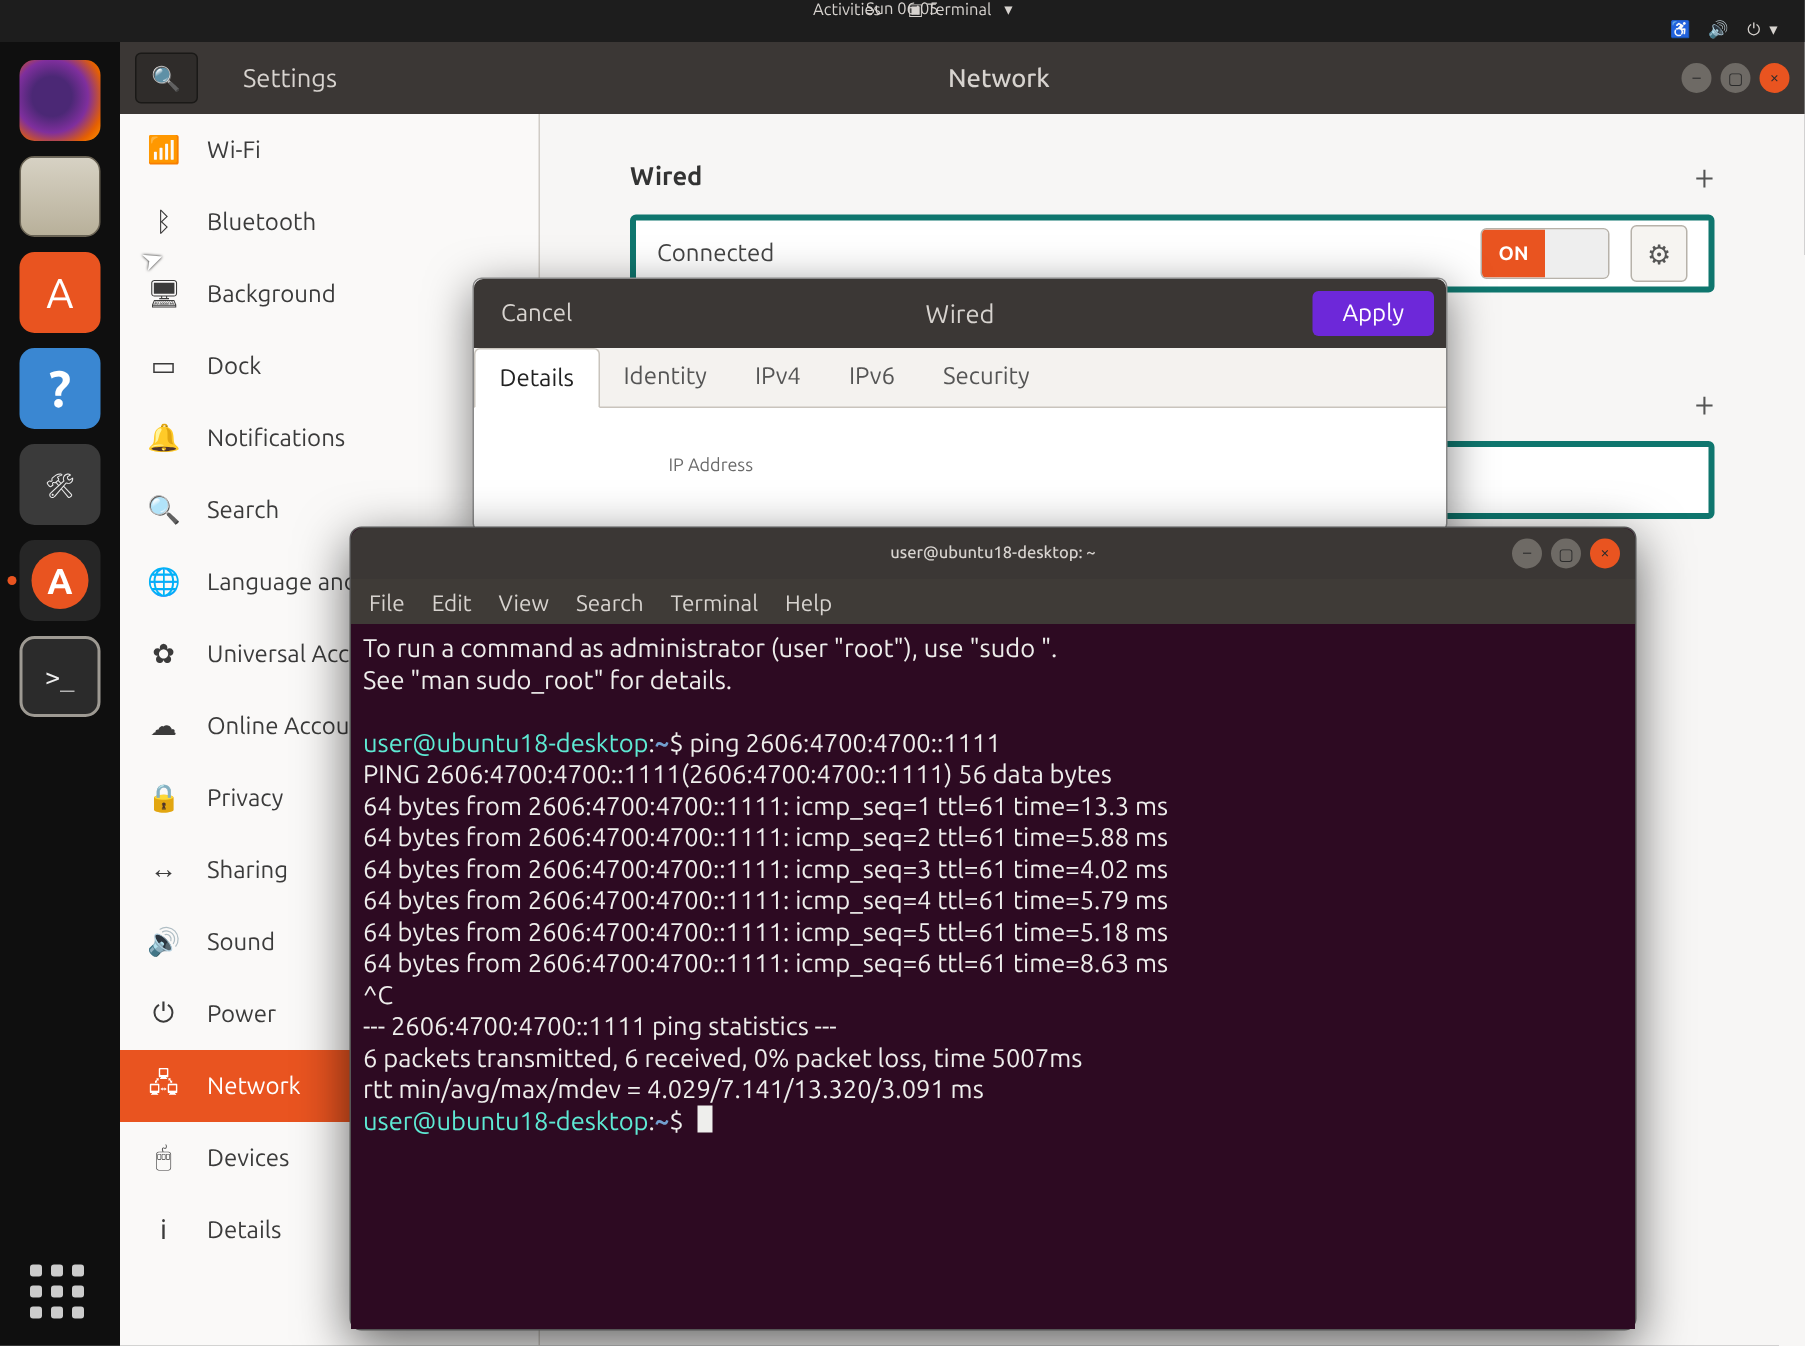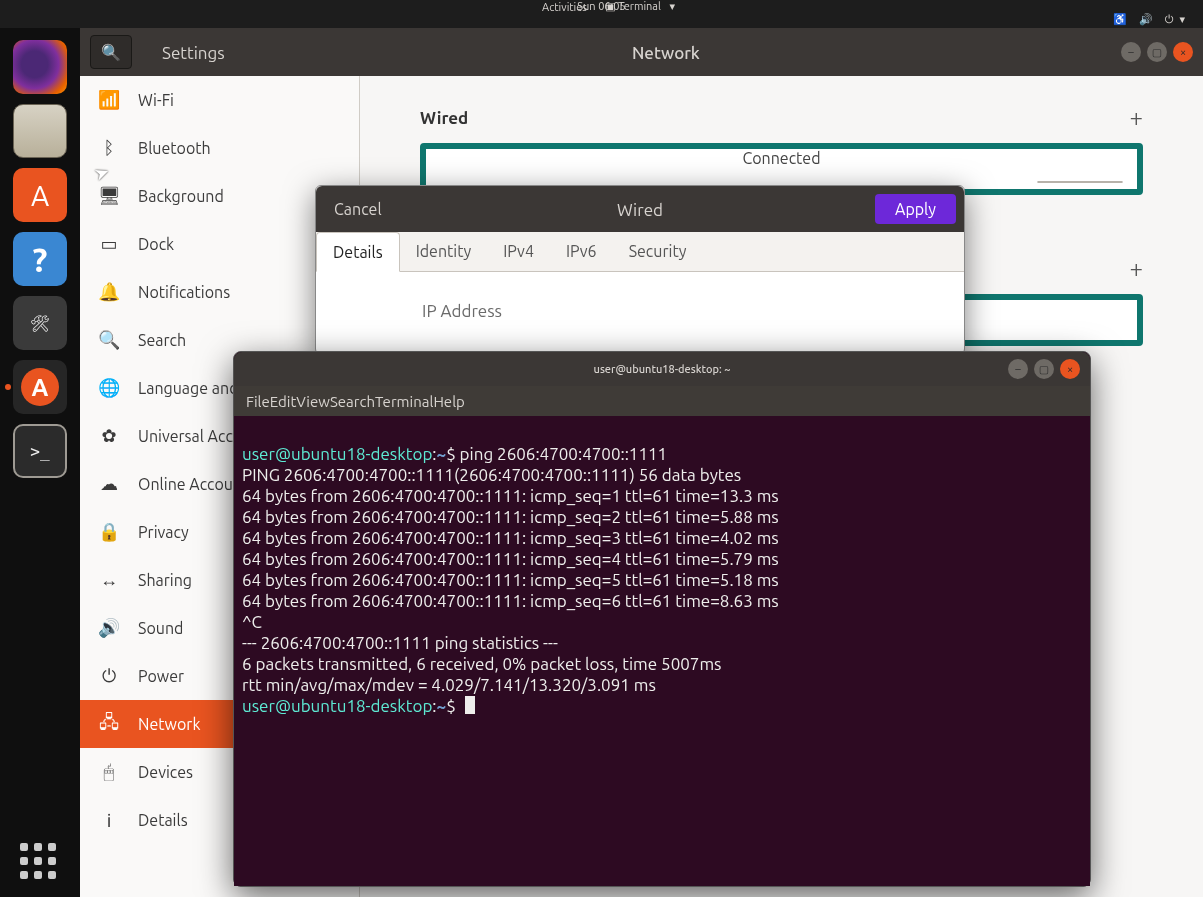--- a/index.html
+++ b/index.html
@@ -52,52 +52,52 @@
   .wc{ width:20px;height:20px;border-radius:50%; display:flex;align-items:center;justify-content:center;font-size:11px;color:#2b2b2b;}
   .wc.min{background:#6e6a65;} .wc.max{background:#6e6a65;} .wc.close{background:#e95420;}
   .settings-body{ display:flex; height:calc(100% - 48px);}
   .sidebar{ width:280px; background:#faf9f8; border-right:1px solid #d0ccc6;}
   .sb-item{ height:48px; display:flex; align-items:center; gap:18px; padding-left:18px; font-size:16px; color:#3b3b3b; border-bottom:1px solid rgba(0,0,0,0);}
   .sb-item.active{ background:#e95420; color:#fff;}
   .sb-item .ic{ width:22px; text-align:center; font-size:18px; color:inherit;}
   .content{ flex:1; background:#f7f6f5; padding:28px 60px;}
   .section-title{ font-size:17px; font-weight:600; color:#333; margin-bottom:12px; display:flex; align-items:center;}
   .section-title .plus{ margin-left:auto; font-size:24px; color:#555; font-weight:300;}
-  .wired-row{ background:#fff; border:6px solid #0f766e; border-radius:4px; height:52px;
-    display:flex; align-items:center; padding:0 14px; gap:14px; font-size:16px; color:#444;flex-direction:column;}
+  .wired-row{ background:#fff; border:4px solid #0f766e; border-radius:4px; height:52px;
+    display:flex; align-items:center; padding:0 14px; gap:14px; font-size:16px; color:#444;}
   .switch{ width:86px;height:34px;border:1px solid #b7b2aa;border-radius:4px;display:flex;overflow:hidden;}
   .switch .on{flex:1;background:#e95420;color:#fff;display:flex;align-items:center;justify-content:center;font-size:13px;font-weight:600;}
   .switch .off{flex:1;background:#eee;}
   .gear-btn{ width:38px;height:38px; border:1px solid #b7b2aa; border-radius:4px; background:#f6f4f1; display:flex;align-items:center;justify-content:center; font-size:18px;color:#555;}
   
   .dialog{
     position:absolute; left:315px; top:185px; width:650px; background:#fff;
     border:1px solid #888; border-radius:6px; box-shadow:0 8px 30px rgba(0,0,0,.5); z-index:5;
   }
   .dialog-header{height:46px; background:#3b3735; color:#d7d3cf; display:flex; align-items:center; border-radius:6px 6px 0 0;}
   .dialog-header .cancel{ padding:0 18px; font-size:16px; }
   .dialog-header .dtitle{ position:absolute; left:50%; transform:translateX(-50%); font-size:17px;}
   .dialog-header .apply{ margin-left:auto; margin-right:8px; padding:6px 20px; background:#6d28d9; color:#fff; border-radius:4px; font-size:16px;}
   .tabs{ display:flex; background:#f4f2ef; border-bottom:1px solid #c9c4bd;}
   .tab{ padding:10px 16px; font-size:16px; color:#555;}
   .tab.active{ background:#fff; border:1px solid #c9c4bd; border-bottom:1px solid #fff; border-radius:4px 4px 0 0; margin-bottom:-1px; color:#222;}
   .dialog-body{ padding:20px 26px 26px 26px;}
-  .kv{ display:flex; align-items:center; font-size:17px; color:#333; height:36px;}
+  .kv{ display:flex; align-items:center; font-size:12px; color:#333; height:36px;}
   .kv .k{ width:160px; text-align:right; color:#6b6b6b; margin-right:18px;}
   .cursor-arrow{ position:absolute; left:94px; top:162px; font-size:18px; color:#fff; text-shadow:0 0 2px #000; z-index:7; transform:rotate(-20deg);}
   
   .terminal{
     position:absolute; left:233px; top:351px; width:858px; height:536px;
     background:#2d0a22; border:1px solid #555; border-radius:8px; box-shadow:0 10px 34px rgba(0,0,0,.6);
     z-index:8; display:flex; flex-direction:column;
   }
   .term-title{ height:34px; background:#3b3735; color:#d7d3cf; display:flex; align-items:center; border-radius:8px 8px 0 0; position:relative;}
   .term-title .t{ position:absolute; left:50%; transform:translateX(-50%); font-size:11px; font-weight:500;}
   .term-title .win-controls{ padding-right:10px;}
-  .term-menu{ height:30px; background:#3f3b37; color:#d7d3cf; display:flex; align-items:center; padding-left:12px; font-size:15px;}
+  .term-menu{ height:30px; background:#3f3b37; color:#d7d3cf; display:flex; align-items:center; gap:18px; padding-left:12px; font-size:15px;}
   .term-body{
     flex:1; background:#2d0a22; color:#eee; font-family:"Ubuntu Mono","DejaVu Sans Mono",monospace;
     font-size:17px; line-height:21px; padding:6px 8px; white-space:pre; overflow:hidden;
   }
   .pg{ color:#5eead4; font-weight:normal;} 
   .pb{ color:#729fcf; font-weight:bold;} 
   .pw{ color:#eeeeec;}
   .term-cursor{ display:inline-block; width:10px; height:18px; background:#eeeeec; vertical-align:-2px;}
 </style>
 </head>
@@ -284,21 +284,23 @@
     </div>
   </div>
   <div class="term-menu" id="term-menu">
       <span>File</span>
       <span>Edit</span>
       <span>View</span>
       <span>Search</span>
       <span>Terminal</span>
       <span>Help</span>
     </div>
-  <div class="term-body" id="term-body">
+  <div class="term-body" id="term-body"><span class="pw">To run a command as administrator (user "root"), use "sudo <command></command>".
+See "man sudo_root" for details.
+</span>
 <span class="pg">user@ubuntu18-desktop</span><span class="pw">:</span><span class="pb">~</span><span class="pw">$</span><span class="pw"> ping 2606:4700:4700::1111</span>
 <span class="pw">PING 2606:4700:4700::1111(2606:4700:4700::1111) 56 data bytes
 64 bytes from 2606:4700:4700::1111: icmp_seq=1 ttl=61 time=13.3 ms
 64 bytes from 2606:4700:4700::1111: icmp_seq=2 ttl=61 time=5.88 ms
 64 bytes from 2606:4700:4700::1111: icmp_seq=3 ttl=61 time=4.02 ms
 64 bytes from 2606:4700:4700::1111: icmp_seq=4 ttl=61 time=5.79 ms
 64 bytes from 2606:4700:4700::1111: icmp_seq=5 ttl=61 time=5.18 ms
 64 bytes from 2606:4700:4700::1111: icmp_seq=6 ttl=61 time=8.63 ms
 ^C
 --- 2606:4700:4700::1111 ping statistics ---

